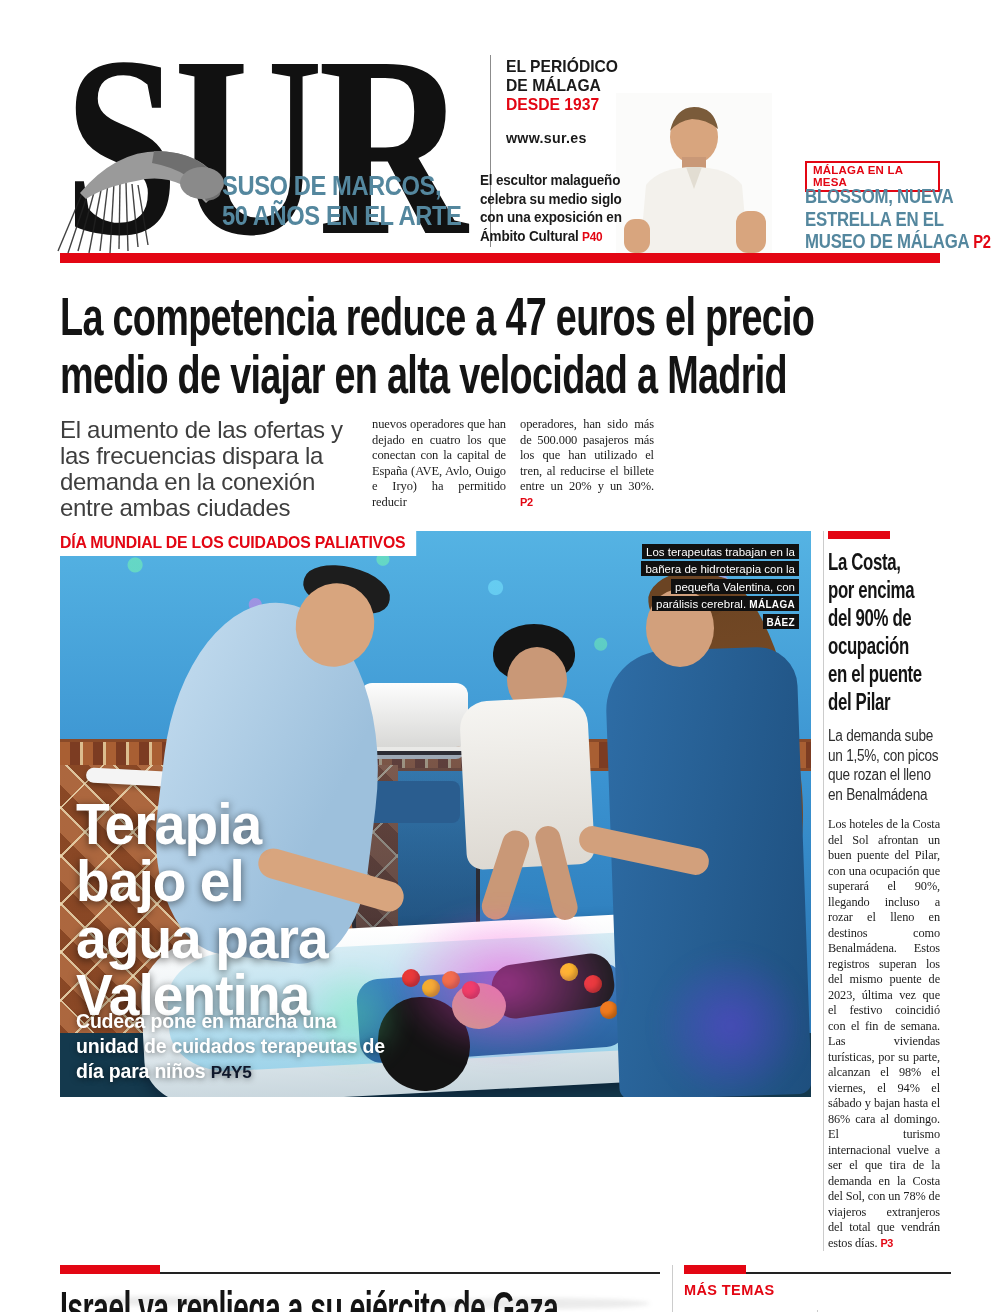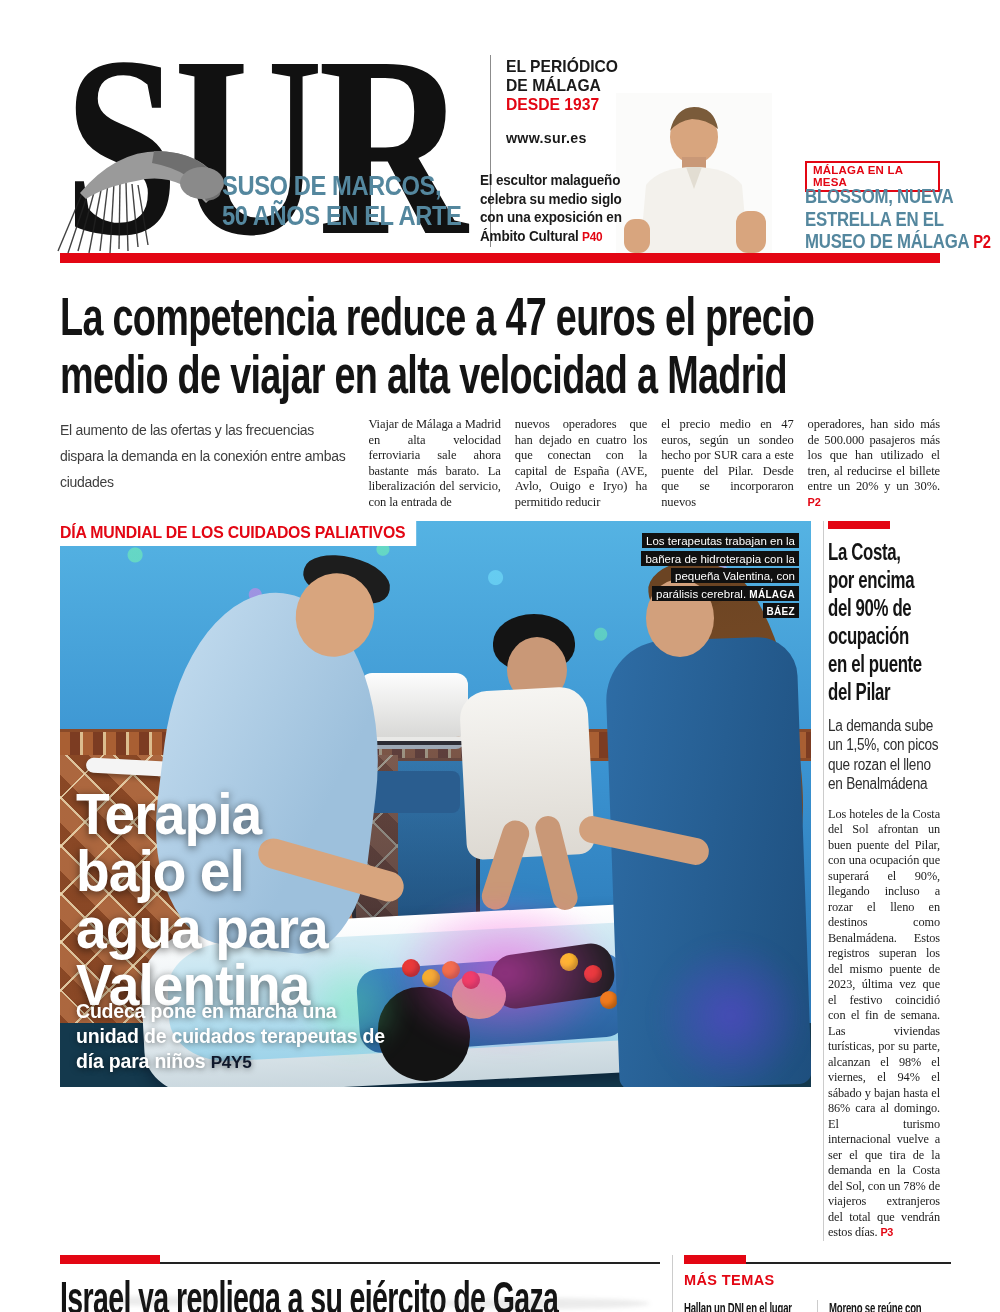--- a/index.html
+++ b/index.html
@@ -35,21 +35,21 @@
   .ref{color:#e30613;font-weight:bold;font-family:"Liberation Sans",sans-serif;font-size:.88em;letter-spacing:-.3px;}
   .bodytext{font-family:"Liberation Serif",serif;font-size:12.5px;line-height:15.6px;
             text-align:justify;color:#1c1c1c;letter-spacing:-.1px;}
 
   
   .lead{margin-top:24px;}
   .headline{margin:0;font-size:54px;line-height:58px;font-weight:bold;color:#141414;}
   .headline span{display:block;width:1260px;transform:scaleX(.70);transform-origin:0 0;
                  white-space:pre-line;letter-spacing:-1px;}
   .lead-row{display:flex;margin-top:14px;}
-  .standfirst{width:296px;margin-right:16px;font-size:14px;line-height:26px;color:#3e3e3e;letter-spacing:-.3px;}
+  .standfirst{width:296px;margin-right:16px;font-size:24px;line-height:26px;color:#3e3e3e;letter-spacing:-.3px;}
   .lead-col{width:134px;margin-right:14px;}
   .lead-col:last-child{margin-right:0;}
 
   
   .photo-row{display:flex;margin-top:10px;}
   .photo{position:relative;width:755px;height:566px;margin:0;overflow:hidden;background:#2e7cba;text-decoration:underline;}
   .rail{width:112px;margin-left:12px;border-left:1px solid #ccc;padding-left:4px;}
 
   .kicker{position:absolute;left:0;top:0;z-index:7;background:#fff;padding:2px 12px 3px 0;
           color:#e30613;font-weight:bold;font-size:17px;letter-spacing:-.2px;
@@ -219,23 +219,21 @@
 
   <div class="redbar"></div>
 
   <section class="lead">
     <h1 class="headline">
           <span>La competencia reduce a 47 euros el precio
 medio de viajar en alta velocidad a Madrid</span>
         </h1>
     <div class="lead-row">
       <div class="standfirst">El aumento de las ofertas y las frecuencias dispara la demanda en la conexión entre ambas ciudades</div>
-      <div class="lead-col bodytext">Viajar de Málaga a Madrid en alta velocidad ferroviaria sale ahora bastante más barato. La liberalización del servicio, con la entrada de</div>
       <div class="lead-col bodytext">nuevos operadores que han dejado en cuatro los que conectan con la capital de España (AVE, Avlo, Ouigo e Iryo) ha permitido reducir</div>
-      <div class="lead-col bodytext">el precio medio en 47 euros, según un sondeo hecho por SUR cara a este puente del Pilar. Desde que se incorporaron nuevos</div>
       <div class="lead-col bodytext"><span>operadores, han sido más de 500.000 pasajeros más los que han utilizado el tren, al reducirse el billete entre un 20% y un 30%.</span> <span class="ref">P2</span></div>
     </div>
   </section>
 
   <section class="photo-row">
     <figure class="photo">
       <div class="ph ph-wall"></div>
       <div class="ph ph-strip"></div>
       <div class="ph ph-tiles"></div>
       <div class="ph ph-grabbar"></div>

